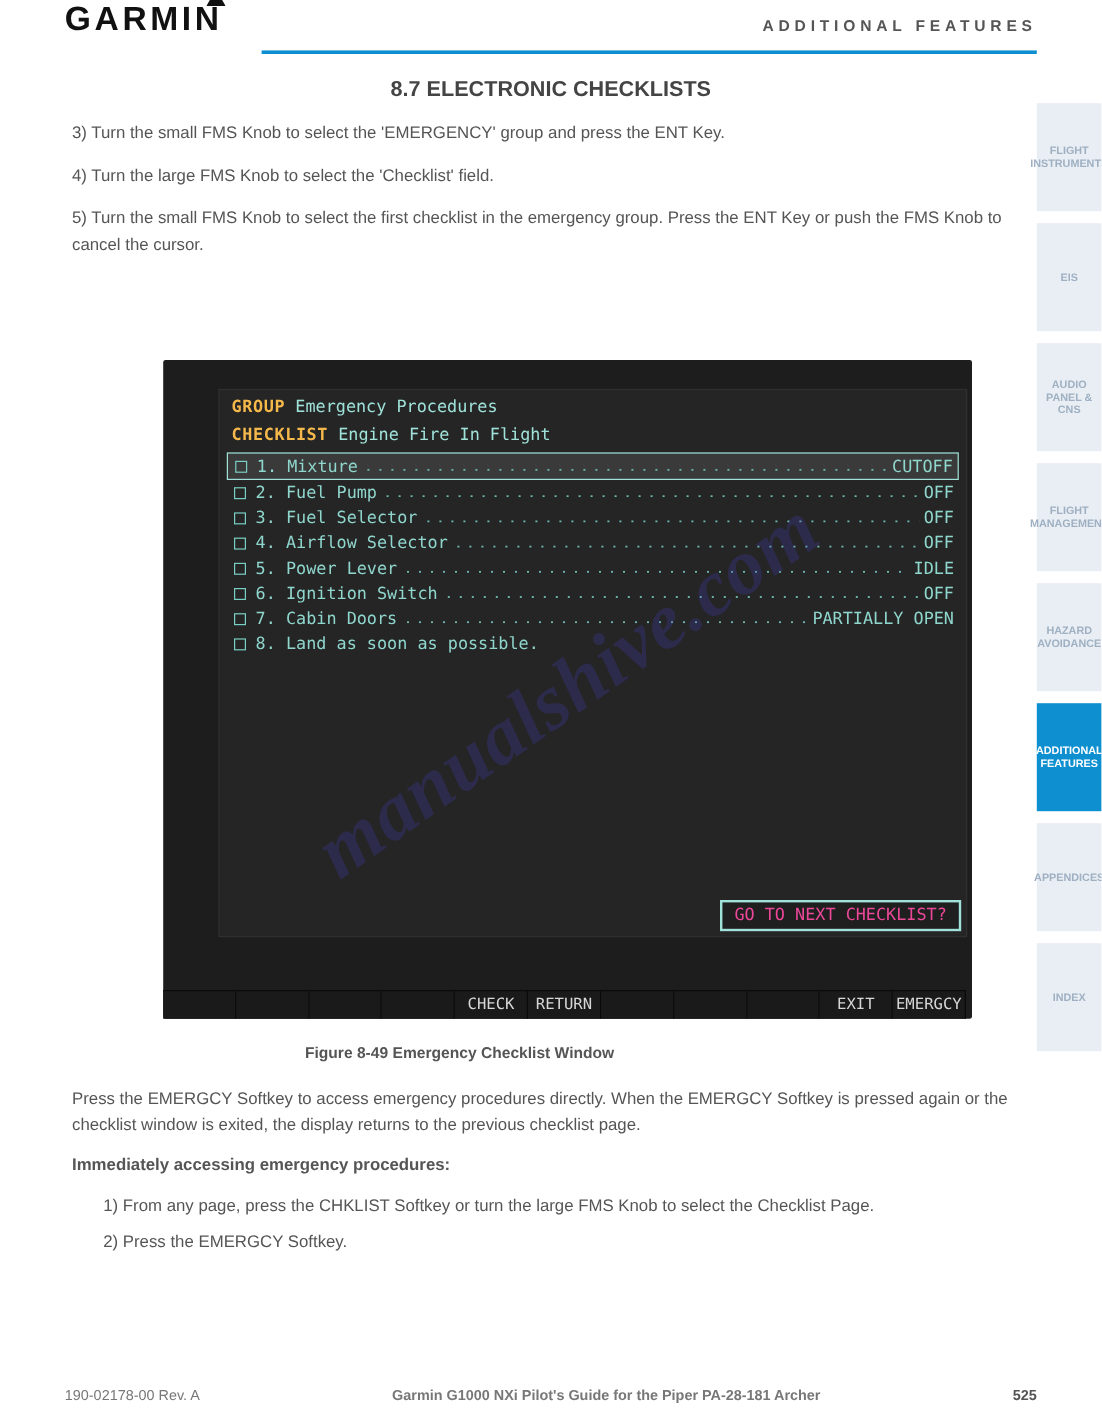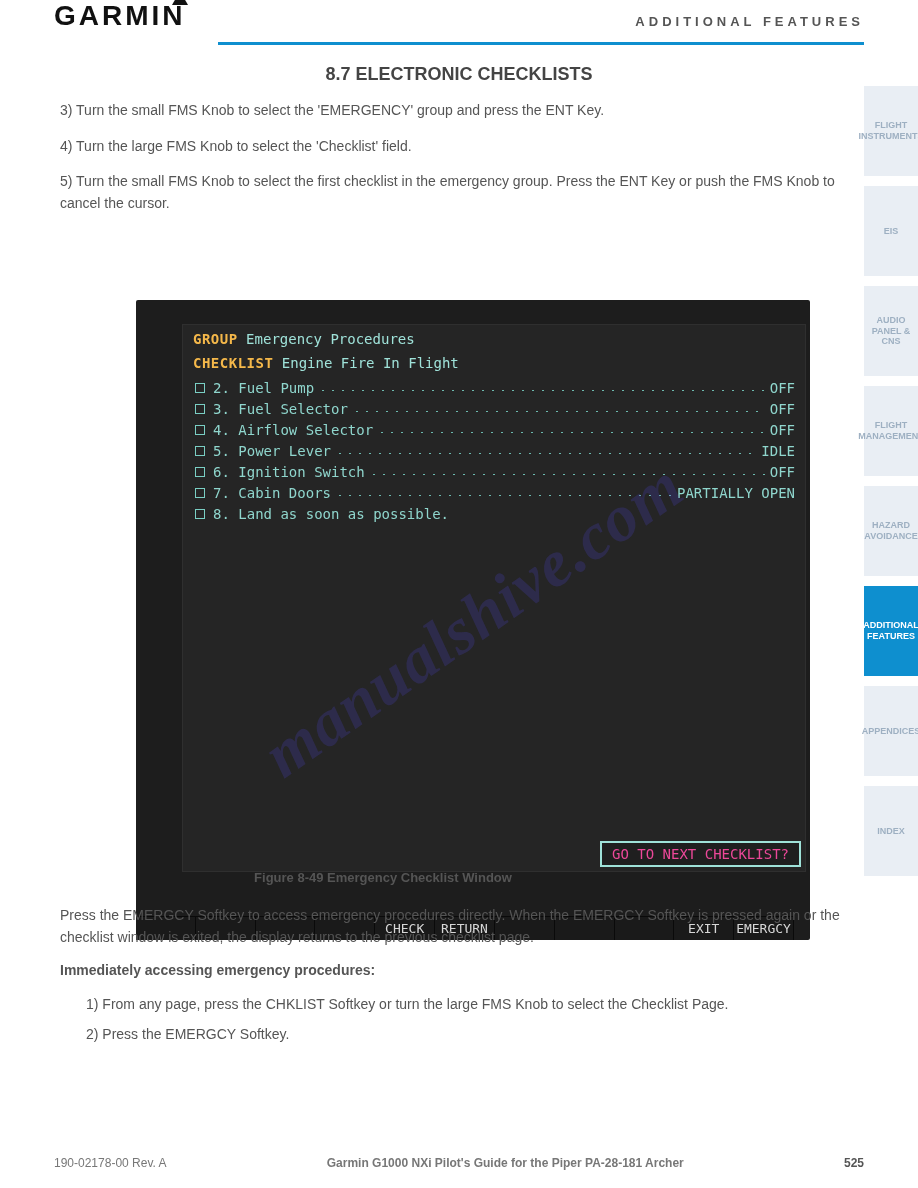--- a/index.html
+++ b/index.html
@@ -15,34 +15,34 @@
   .header-title { position: absolute; right: 54px; top: 14px; font-size: 13px; letter-spacing: 4px; color: #555; font-weight: 600; }
 
   
   .section-title { position: absolute; top: 64px; width: 918px; text-align: center; font-size: 18px; color: #444; font-weight: 600; }
 
   
   .body { position: absolute; left: 60px; top: 100px; width: 790px; font-size: 14px; color: #555; line-height: 1.55; }
   .body p { margin-bottom: 14px; }
 
   
-  .shot { position: absolute; left: 136px; top: 300px; width: 674px; height: 640px; background: #1d1d1d; border-radius: 2px; }
+  .shot { position: absolute; left: 136px; top: 300px; width: 674px; height: 549px; background: #1d1d1d; border-radius: 2px; }
   .shot-inner { position: absolute; left: 46px; top: 24px; right: 4px; bottom: 68px; border: 1px solid #2f2f2f; background: #252525; }
   .grp-row { padding: 6px 10px 2px; font-size: 14px; font-family: Consolas, Menlo, monospace; }
   .grp-row .label { color: #f5b84a; font-weight: 600; letter-spacing: 0.5px; }
   .grp-row .value { color: #9fe2d9; }
   .items-box { margin: 4px 6px 0; }
   .item-row { display: flex; align-items: center; font-family: Consolas, Menlo, monospace; font-size: 14px; color: #8fd6cd; padding: 2.5px 4px; }
   .item-row.highlight { background: #3a3a3a; border: 1px solid #9fe2d9; }
   .ckbox { width: 10px; height: 10px; border: 1px solid #7acfc4; margin: 0 8px 0 2px; flex: none; }
   .item-text { flex: none; }
   .dots { flex: 1; height: 1em; background-image: radial-gradient(circle, #6cb9af 1px, transparent 1px); background-size: 10px 3px; background-repeat: repeat-x; background-position: 0 80%; margin: 0 4px; }
   .item-val { flex: none; }
   .next-box { position: absolute; right: 4px; bottom: 4px; border: 2px solid #9fe2d9; padding: 3px 10px; font-family: Consolas, Menlo, monospace; font-size: 14px; color: #ec4899; background: #1f1f1f; }
-  .softkeys { position: absolute; left: 0; right: 16px; bottom: 0; height: 24px; display: flex; }
+  .softkeys { position: absolute; left: 0; right: 5px; bottom: 0; height: 24px; display: flex; }
   .sk { flex: 1; border-right: 1px solid #0a0a0a; border-top: 1px solid #0a0a0a; background: #1a1a1a; color: #d7d7d7; font-family: Consolas, Menlo, monospace; font-size: 13px; text-align: center; line-height: 24px; }
 
   
   .watermark { position: absolute; left: 50%; top: 50%; transform: translate(-50%,-50%) rotate(-35deg); font-size: 66px; font-style: italic; font-weight: 600; color: rgba(72,63,190,0.25); pointer-events: none; letter-spacing: 1px; font-family: Georgia, serif; }
 
   
   .caption { position: absolute; top: 870px; width: 766px; text-align: center; font-size: 13px; color: #555; font-weight: 600; }
 
   
   .body2 { position: absolute; left: 60px; top: 905px; width: 790px; font-size: 14px; color: #555; line-height: 1.55; }
@@ -86,20 +86,26 @@
     <div class="shot-inner">
       <div class="grp-row">
         <span class="label">GROUP</span>
         <span class="value">Emergency Procedures</span>
       </div>
       <div class="grp-row">
         <span class="label">CHECKLIST</span>
         <span class="value">Engine Fire In Flight</span>
       </div>
       <div class="items-box" id="items-box">
+          <div class="item-row highlight">
+            <div class="ckbox"></div>
+            <span class="item-text">1. Mixture</span>
+            <span class="dots"></span>
+            <span class="item-val">CUTOFF</span>
+          </div>
           <div class="item-row">
             <div class="ckbox"></div>
             <span class="item-text">2. Fuel Pump</span>
             <span class="dots"></span>
             <span class="item-val">OFF</span>
           </div>
           <div class="item-row">
             <div class="ckbox"></div>
             <span class="item-text">3. Fuel Selector</span>
             <span class="dots"></span>

